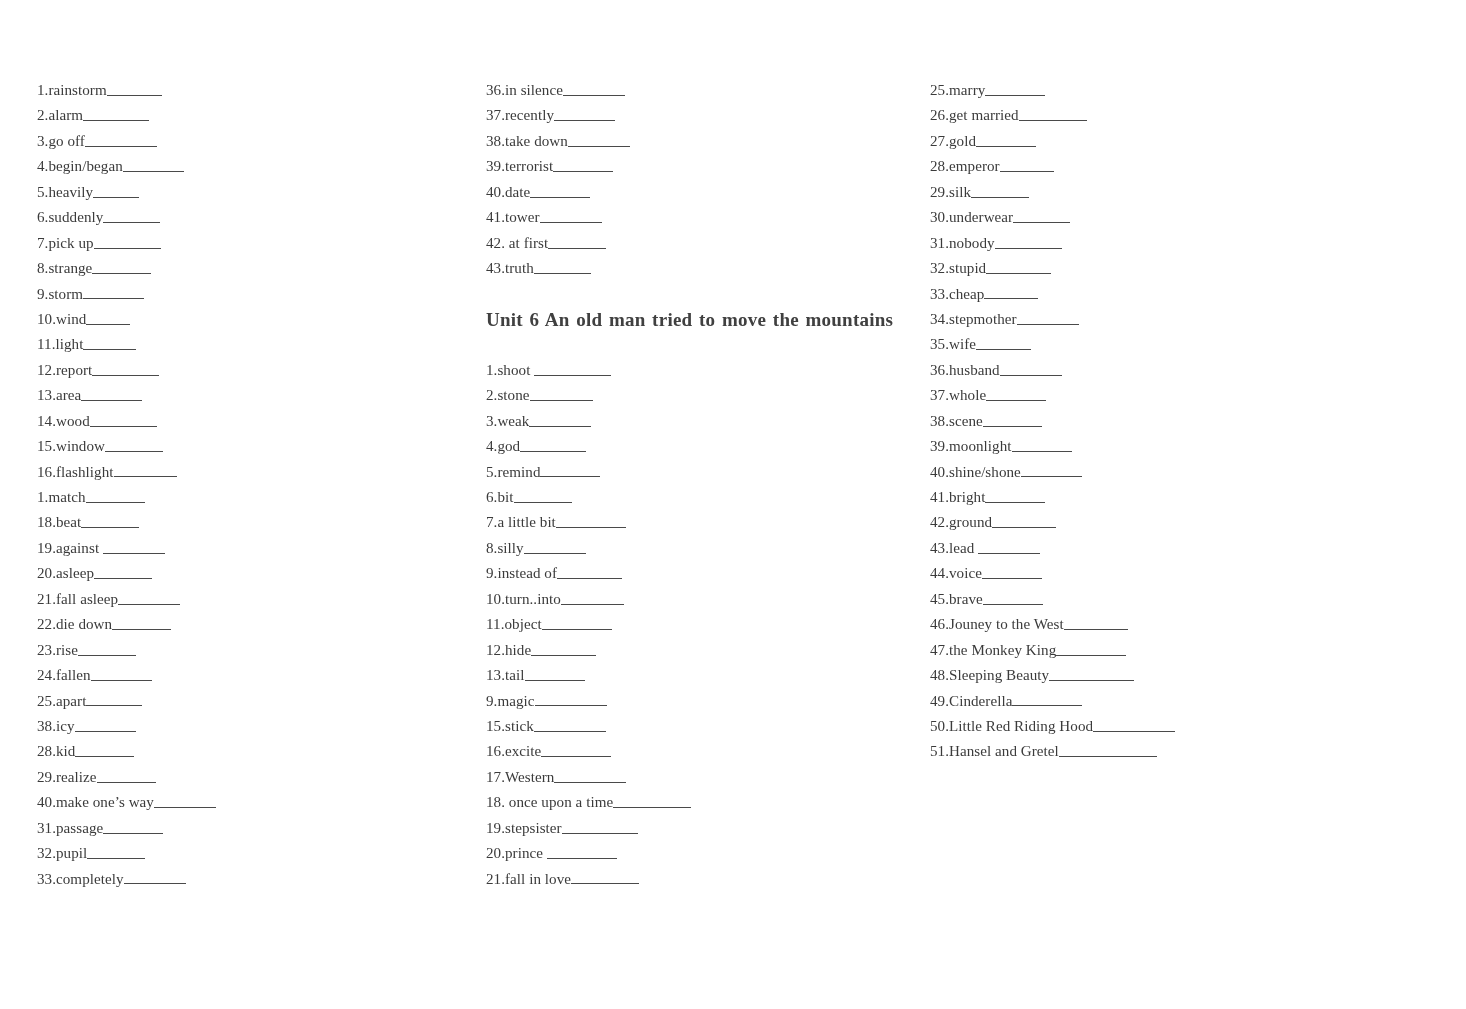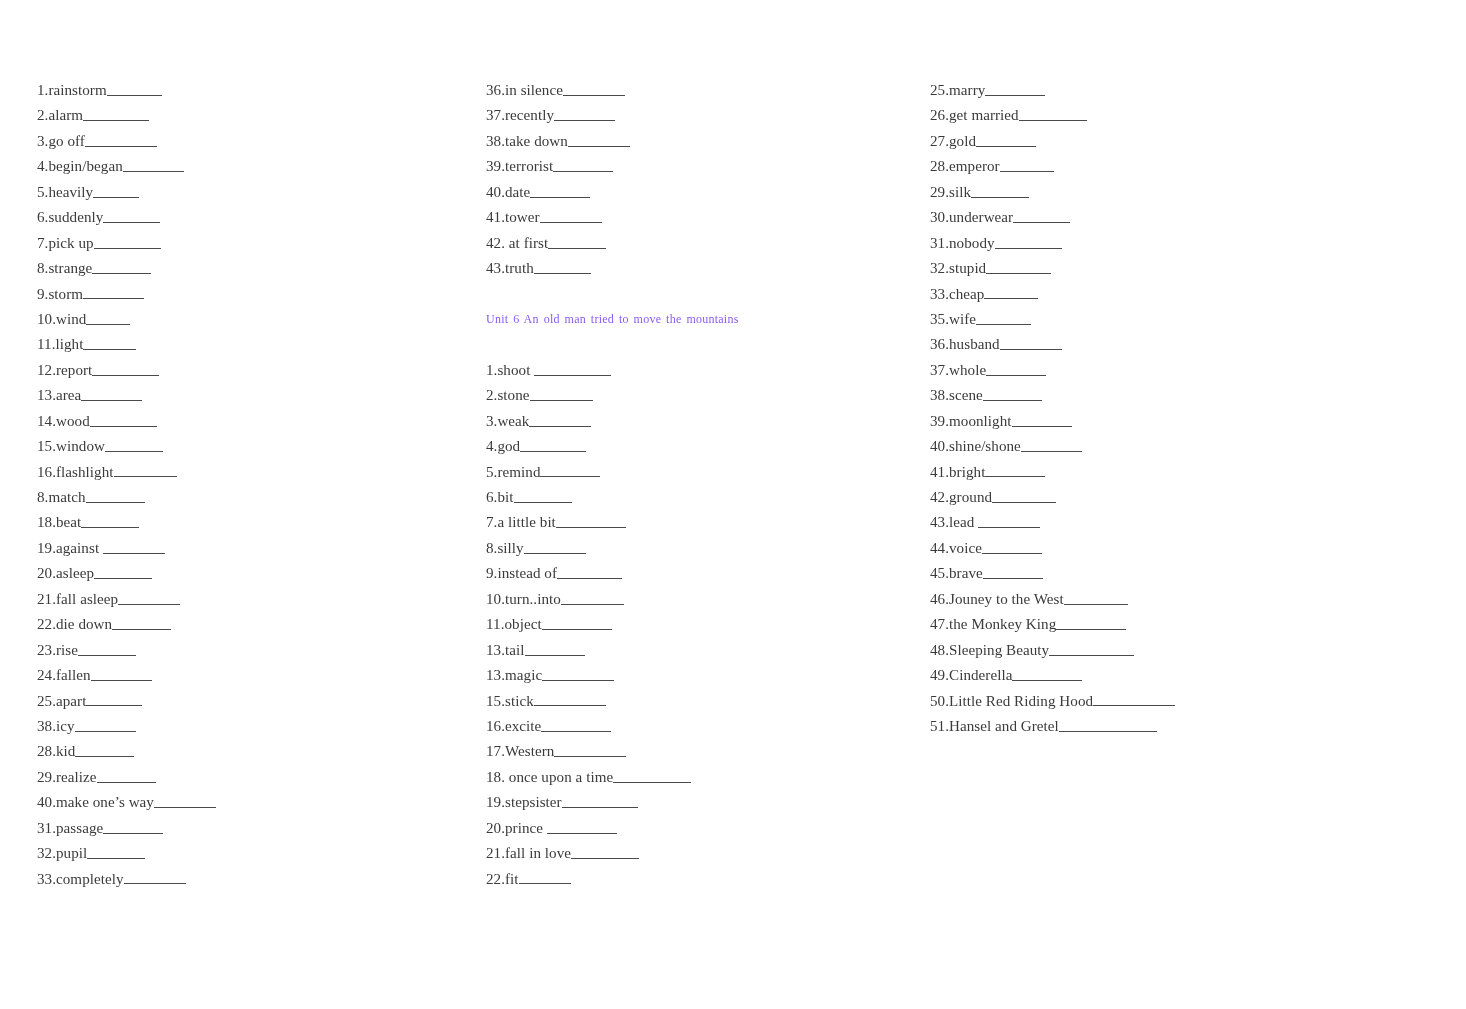--- a/index.html
+++ b/index.html
@@ -49,24 +49,24 @@
     display: inline-block;
     vertical-align: baseline;
     border-bottom: 1.15px solid #4a4a4a;
     height: 0.82em;
     margin-bottom: -0.06em;
   }
 
   .section-heading {
     height: 25.45px;
     line-height: 25.45px;
-    font-size: 12px;
-    font-weight: normal;
+    font-size: 19px;
+    font-weight: bold;
     white-space: nowrap;
-    color: #8b5cf6;
+    color: #404040;
     letter-spacing: 0.25px;
     word-spacing: 1.6px;
   }
   .spacer {
     height: 25.45px;
   }
 </style>
 </head>
 <body>
 
@@ -83,21 +83,21 @@
         <div class="entry"><span class="term">7.pick up</span><span class="blank" style="width: 67px;"></span></div>
         <div class="entry"><span class="term">8.strange</span><span class="blank" style="width: 59px;"></span></div>
         <div class="entry"><span class="term">9.storm</span><span class="blank" style="width: 61px;"></span></div>
         <div class="entry"><span class="term">10.wind</span><span class="blank" style="width: 44px;"></span></div>
         <div class="entry"><span class="term">11.light</span><span class="blank" style="width: 53px;"></span></div>
         <div class="entry"><span class="term">12.report</span><span class="blank" style="width: 67px;"></span></div>
         <div class="entry"><span class="term">13.area</span><span class="blank" style="width: 61px;"></span></div>
         <div class="entry"><span class="term">14.wood</span><span class="blank" style="width: 67px;"></span></div>
         <div class="entry"><span class="term">15.window</span><span class="blank" style="width: 58px;"></span></div>
         <div class="entry"><span class="term">16.flashlight</span><span class="blank" style="width: 63px;"></span></div>
-        <div class="entry"><span class="term">8.match</span><span class="blank" style="width: 59px;"></span></div>
+        <div class="entry"><span class="term">1.match</span><span class="blank" style="width: 59px;"></span></div>
         <div class="entry"><span class="term">18.beat</span><span class="blank" style="width: 58px;"></span></div>
         <div class="entry"><span class="term">19.against </span><span class="blank" style="width: 62px;"></span></div>
         <div class="entry"><span class="term">20.asleep</span><span class="blank" style="width: 58px;"></span></div>
         <div class="entry"><span class="term">21.fall asleep</span><span class="blank" style="width: 62px;"></span></div>
         <div class="entry"><span class="term">22.die down</span><span class="blank" style="width: 59px;"></span></div>
         <div class="entry"><span class="term">23.rise</span><span class="blank" style="width: 58px;"></span></div>
         <div class="entry"><span class="term">24.fallen</span><span class="blank" style="width: 61px;"></span></div>
         <div class="entry"><span class="term">25.apart</span><span class="blank" style="width: 56px;"></span></div>
         <div class="entry"><span class="term">38.icy</span><span class="blank" style="width: 61px;"></span></div>
         <div class="entry"><span class="term">28.kid</span><span class="blank" style="width: 59px;"></span></div>
@@ -125,22 +125,23 @@
         <div class="entry"><span class="term">2.stone</span><span class="blank" style="width: 63px;"></span></div>
         <div class="entry"><span class="term">3.weak</span><span class="blank" style="width: 62px;"></span></div>
         <div class="entry"><span class="term">4.god</span><span class="blank" style="width: 66px;"></span></div>
         <div class="entry"><span class="term">5.remind</span><span class="blank" style="width: 60px;"></span></div>
         <div class="entry"><span class="term">6.bit</span><span class="blank" style="width: 58px;"></span></div>
         <div class="entry"><span class="term">7.a little bit</span><span class="blank" style="width: 70px;"></span></div>
         <div class="entry"><span class="term">8.silly</span><span class="blank" style="width: 62px;"></span></div>
         <div class="entry"><span class="term">9.instead of</span><span class="blank" style="width: 65px;"></span></div>
         <div class="entry"><span class="term">10.turn..into</span><span class="blank" style="width: 63px;"></span></div>
         <div class="entry"><span class="term">11.object</span><span class="blank" style="width: 70px;"></span></div>
+        <div class="entry"><span class="term">12.hide</span><span class="blank" style="width: 65px;"></span></div>
         <div class="entry"><span class="term">13.tail</span><span class="blank" style="width: 60px;"></span></div>
-        <div class="entry"><span class="term">13.magic</span><span class="blank" style="width: 72px;"></span></div>
+        <div class="entry"><span class="term">9.magic</span><span class="blank" style="width: 72px;"></span></div>
         <div class="entry"><span class="term">15.stick</span><span class="blank" style="width: 72px;"></span></div>
         <div class="entry"><span class="term">16.excite</span><span class="blank" style="width: 70px;"></span></div>
         <div class="entry"><span class="term">17.Western</span><span class="blank" style="width: 72px;"></span></div>
         <div class="entry"><span class="term">18. once upon a time</span><span class="blank" style="width: 78px;"></span></div>
         <div class="entry"><span class="term">19.stepsister</span><span class="blank" style="width: 76px;"></span></div>
         <div class="entry"><span class="term">20.prince </span><span class="blank" style="width: 70px;"></span></div>
         <div class="entry"><span class="term">21.fall in love</span><span class="blank" style="width: 68px;"></span></div>
         <div class="entry"><span class="term">22.fit</span><span class="blank" style="width: 52px;"></span></div>
         <div class="entry"><span class="term">23.couple</span><span class="blank" style="width: 73px;"></span></div>
         <div class="entry"><span class="term">24.smile </span><span class="blank" style="width: 62px;"></span></div>
@@ -149,20 +150,21 @@
     <div class="column" id="col-3">
         <div class="entry"><span class="term">25.marry</span><span class="blank" style="width: 60px;"></span></div>
         <div class="entry"><span class="term">26.get married</span><span class="blank" style="width: 68px;"></span></div>
         <div class="entry"><span class="term">27.gold</span><span class="blank" style="width: 60px;"></span></div>
         <div class="entry"><span class="term">28.emperor</span><span class="blank" style="width: 54px;"></span></div>
         <div class="entry"><span class="term">29.silk</span><span class="blank" style="width: 58px;"></span></div>
         <div class="entry"><span class="term">30.underwear</span><span class="blank" style="width: 57px;"></span></div>
         <div class="entry"><span class="term">31.nobody</span><span class="blank" style="width: 67px;"></span></div>
         <div class="entry"><span class="term">32.stupid</span><span class="blank" style="width: 65px;"></span></div>
         <div class="entry"><span class="term">33.cheap</span><span class="blank" style="width: 54px;"></span></div>
+        <div class="entry"><span class="term">34.stepmother</span><span class="blank" style="width: 62px;"></span></div>
         <div class="entry"><span class="term">35.wife</span><span class="blank" style="width: 55px;"></span></div>
         <div class="entry"><span class="term">36.husband</span><span class="blank" style="width: 62px;"></span></div>
         <div class="entry"><span class="term">37.whole</span><span class="blank" style="width: 60px;"></span></div>
         <div class="entry"><span class="term">38.scene</span><span class="blank" style="width: 59px;"></span></div>
         <div class="entry"><span class="term">39.moonlight</span><span class="blank" style="width: 60px;"></span></div>
         <div class="entry"><span class="term">40.shine/shone</span><span class="blank" style="width: 61px;"></span></div>
         <div class="entry"><span class="term">41.bright</span><span class="blank" style="width: 60px;"></span></div>
         <div class="entry"><span class="term">42.ground</span><span class="blank" style="width: 64px;"></span></div>
         <div class="entry"><span class="term">43.lead </span><span class="blank" style="width: 62px;"></span></div>
         <div class="entry"><span class="term">44.voice</span><span class="blank" style="width: 60px;"></span></div>

